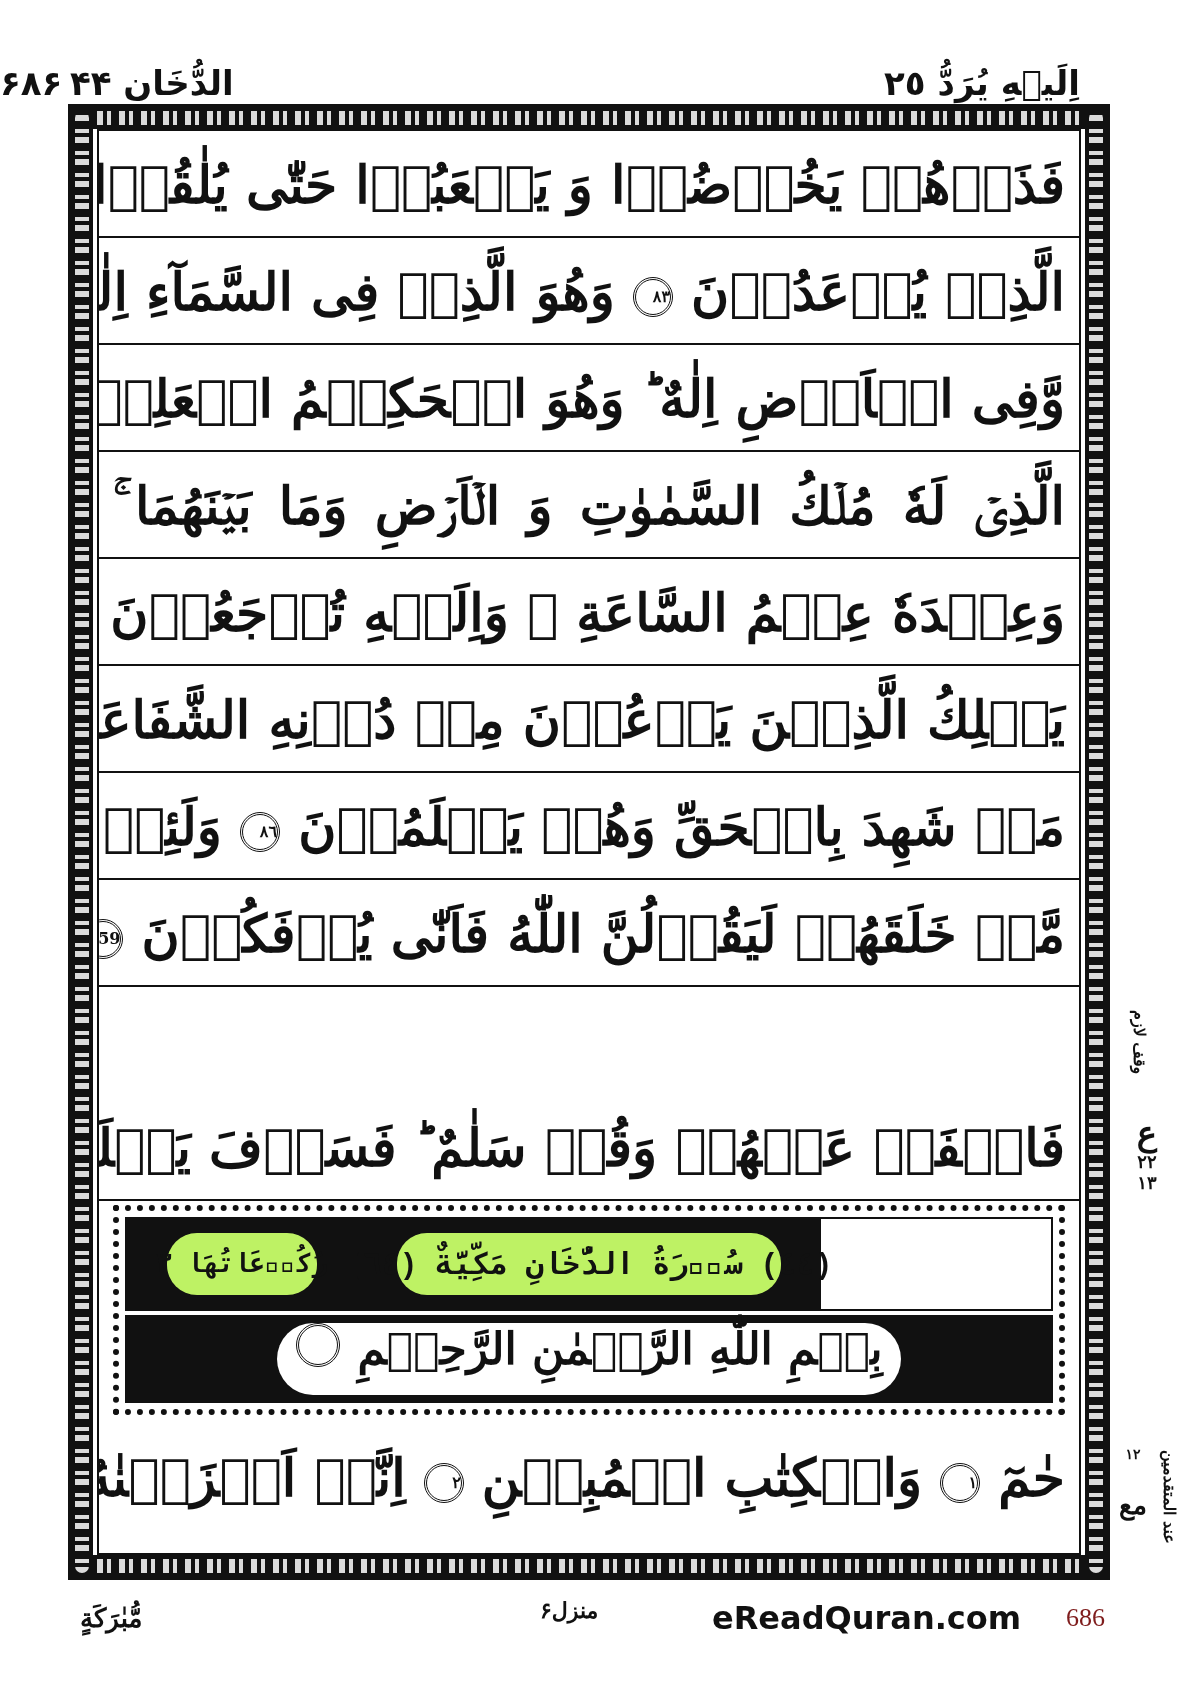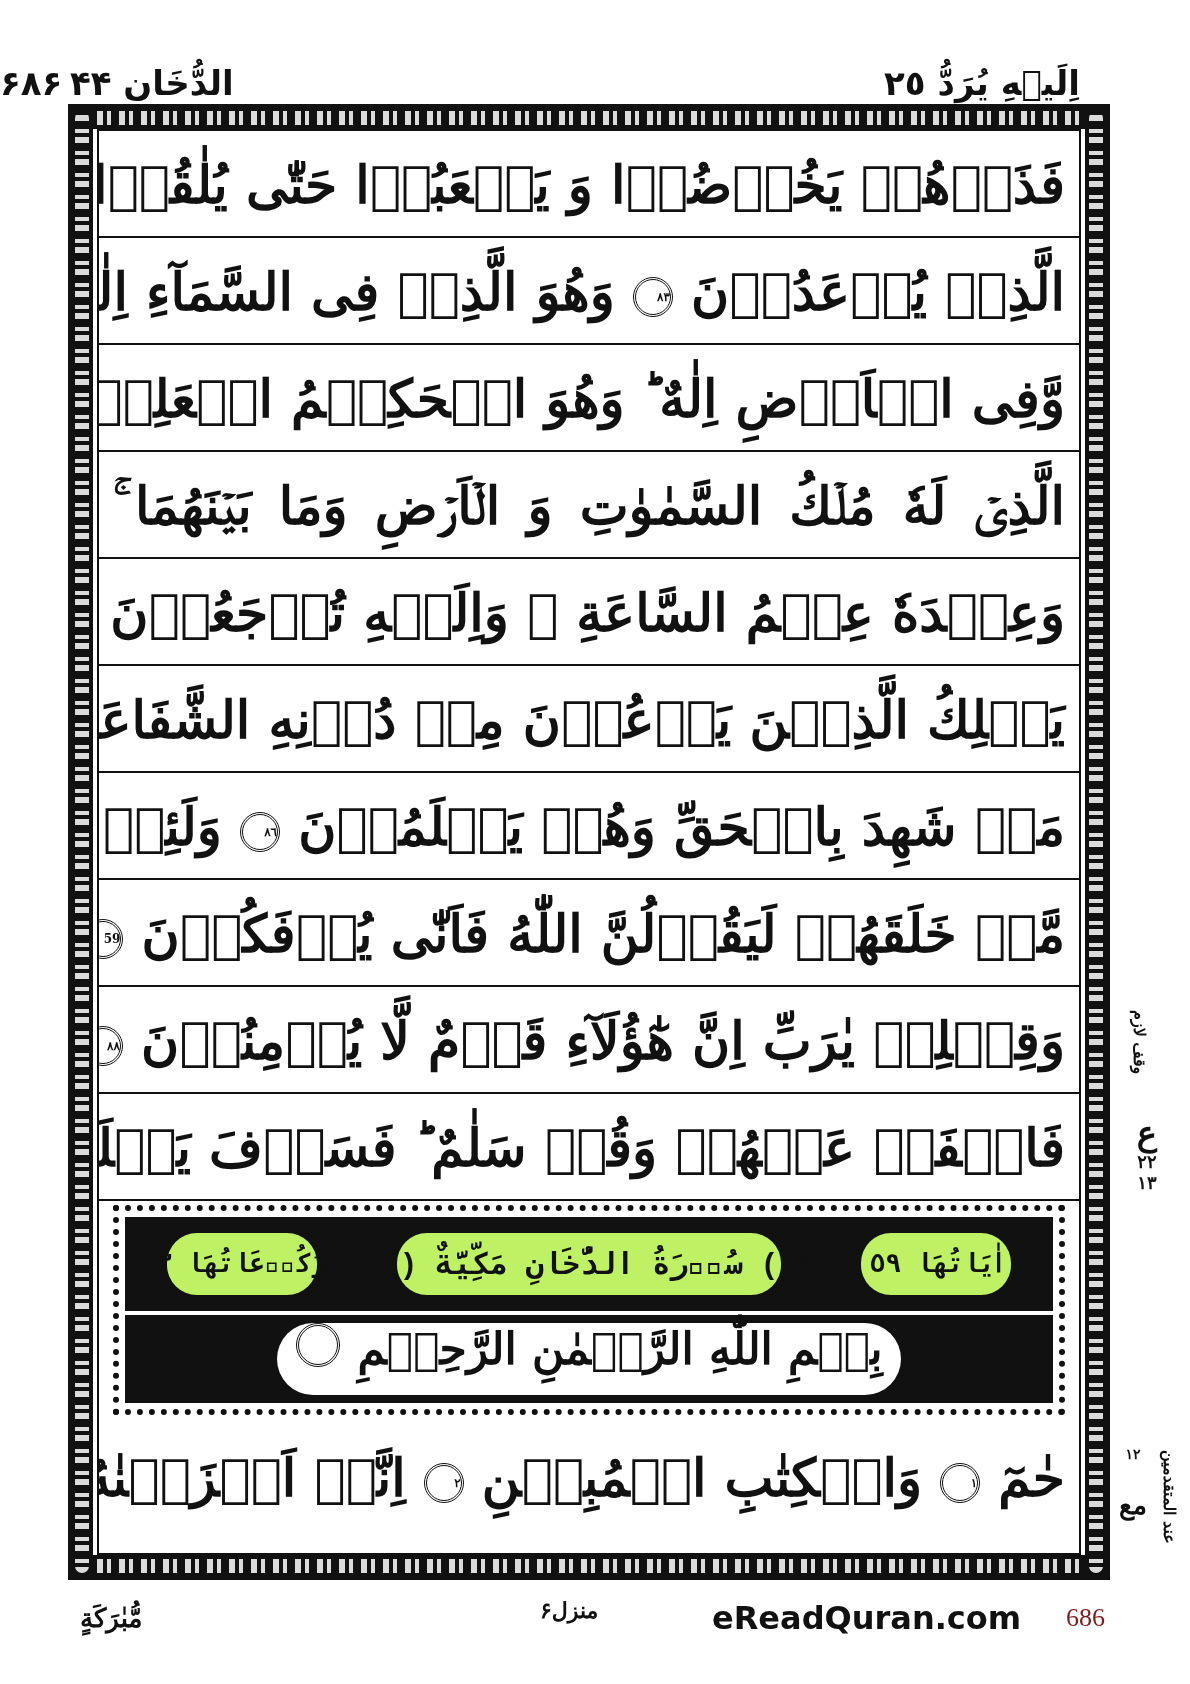--- a/index.html
+++ b/index.html
@@ -29,21 +29,21 @@
   .text-area { position:absolute; left:26px; top:22px; right:26px; bottom:22px;
                border:2px solid #111; box-sizing:border-box; background:#fff; }
 
   .verse-line { position:absolute; left:0; right:0; height:107px; border-bottom:2px solid #111;
                 box-sizing:border-box; direction:rtl; text-align:justify; text-align-last:justify;
                 font-family:"DejaVu Serif", serif; font-weight:bold; font-size:52px;
                 line-height:107px; padding:0 14px; white-space:nowrap; overflow:hidden; }
   .verse-line:last-child { border-bottom:none; }
 
   .ayah-marker { display:inline-block; width:40px; height:40px; border-radius:50%;
-                 border:3px double #111; font-size:12px; line-height:34px; text-align:right;
+                 border:3px double #111; font-size:16px; line-height:34px; text-align:right;
                  vertical-align:middle; font-weight:bold; box-sizing:border-box; }
 
   .surah-header { position:absolute; left:14px; right:14px; height:210px;
                   border:6px dotted #111; box-sizing:border-box; background:#fff; }
   .sh-row1 { position:absolute; left:6px; right:6px; top:6px; height:94px; border:2px solid #111; box-sizing:border-box; }
   .sh-cell { position:absolute; top:0; bottom:0; background:#111; }
   .sh-cell .inner { position:absolute; left:40px; right:40px; top:14px; bottom:14px;
                     background:#bef264; border-radius:30px; display:flex; align-items:center; justify-content:center;
                     direction:rtl; font-family:Liberation Mono, monospace; font-weight:bold; font-size:26px; white-space:nowrap; }
   .sh-cell-right { right:0; width:230px; }
@@ -109,34 +109,27 @@
     </div>
     <div class="verse-line" style="top:642px">
       <span>مَنۡ شَهِدَ بِالۡحَقِّ وَهُمۡ يَعۡلَمُوۡنَ</span>
       <span class="ayah-marker">٨٦</span>
       <span>وَلَئِنۡ سَاَلۡتَهُمۡ</span>
     </div>
     <div class="verse-line" style="top:749px">
       <span>مَّنۡ خَلَقَهُمۡ لَيَقُوۡلُنَّ اللّٰهُ فَاَنّٰى يُؤۡفَكُوۡنَ</span>
       <span class="ayah-marker">59</span>
     </div>
-    <div class="verse-line" style="top:856px">
-      <span>وَقِيۡلِهٖ يٰرَبِّ اِنَّ هٰٓؤُلَآءِ قَوۡمٌ لَّا يُؤۡمِنُوۡنَ</span>
-      <span class="ayah-marker">٨٨</span>
-    </div>
     <div class="verse-line" style="top:963px">
       <span>فَاصۡفَحۡ عَنۡهُمۡ وَقُلۡ سَلٰمٌ ؕ فَسَوۡفَ يَعۡلَمُوۡنَ</span>
       
     </div>
 
     <div class="surah-header" style="top:1074px">
       <div class="sh-row1">
-        <div class="sh-cell sh-cell-right">
-          <div class="inner">اٰيَاتُهَا ٥٩</div>
-        </div>
         <div class="sh-cell sh-cell-mid">
           <div class="inner">(٤٤) سُوۡرَةُ الدُّخَانِ مَكِّيَّةٌ (٦٤)</div>
         </div>
         <div class="sh-cell sh-cell-left">
           <div class="inner">رُكُوۡعَاتُهَا ٣</div>
         </div>
       </div>
       <div class="sh-row2">
         <div class="inner">
           <span>بِسۡمِ اللّٰهِ الرَّحۡمٰنِ الرَّحِيۡمِ</span>

